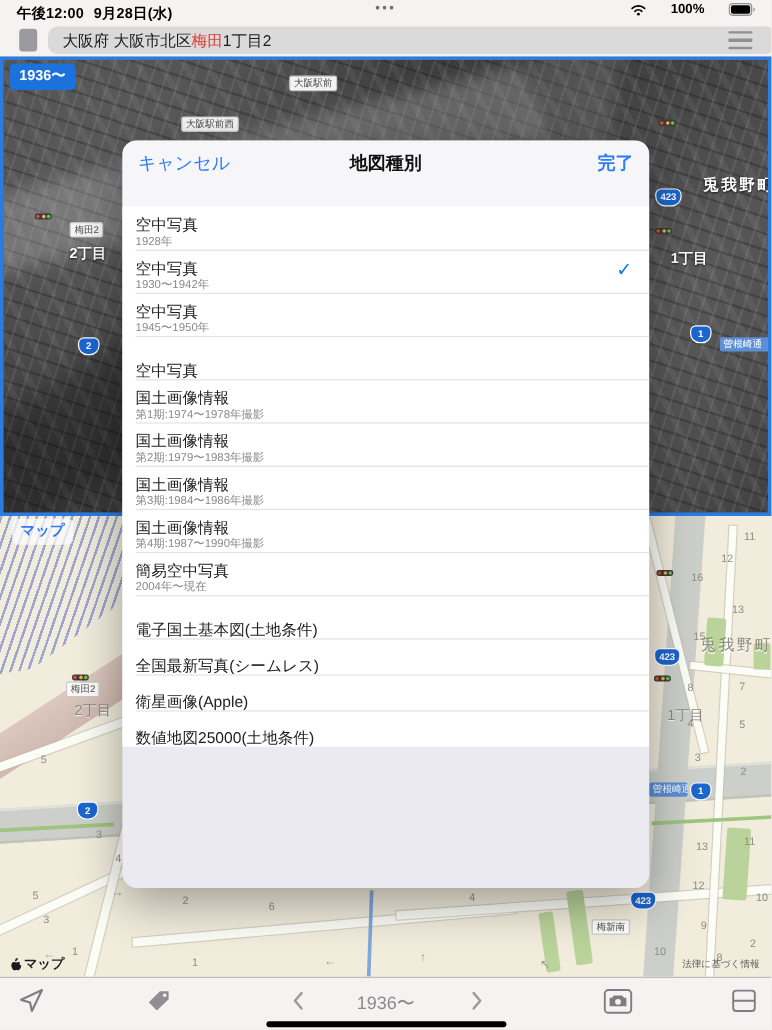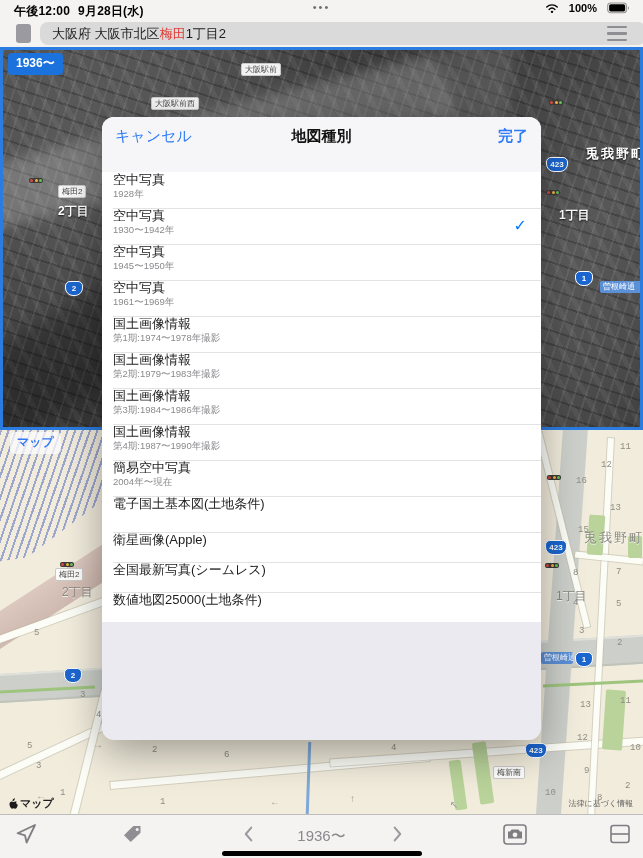--- a/index.html
+++ b/index.html
@@ -5,21 +5,21 @@
   html,body{margin:0;padding:0;}
   body{font-family:"Liberation Sans","DejaVu Sans",sans-serif;-webkit-font-smoothing:antialiased;}
   #screen{position:relative;width:643px;height:858px;overflow:hidden;background:#e8e4d8;}
 
   
   #status-bar{position:absolute;left:0;top:0;width:643px;height:20px;background:#f4f3f1;z-index:40;
     display:flex;align-items:center;font-size:12px;color:#000;}
   .sb-left{position:absolute;left:14px;top:3px;font-weight:700;letter-spacing:.2px;}
   .sb-left .sb-date{margin-left:8px;}
   .sb-dots{position:absolute;left:0;right:0;text-align:center;top:1px;color:#6d6d72;font-size:11px;letter-spacing:2px;}
-  .sb-right{position:absolute;right:12px;top:2px;display:flex;align-items:center;gap:10px;font-weight:600;font-size:11px;}
+  .sb-right{position:absolute;right:12px;top:2px;display:flex;align-items:center;gap:20px;font-weight:600;font-size:11px;}
 
   
   #nav-bar{position:absolute;left:0;top:20px;width:643px;height:27px;background:#f4f3f1;z-index:40;}
   #sidebar-btn{position:absolute;left:16px;top:4px;width:15px;height:19px;background:#9a9aa0;border-radius:3px;}
   #address-pill{position:absolute;left:40px;top:2px;width:606px;height:23px;background:#dadada;border-radius:8px;
     display:flex;align-items:center;padding-left:12px;box-sizing:border-box;font-size:13px;color:#1c1c1e;}
   #address-pill .hl{color:#e03a34;}
   #menu-btn{position:absolute;right:16px;top:6px;width:20px;height:15px;display:flex;flex-direction:column;justify-content:space-between;}
   #menu-btn i{display:block;height:2.4px;background:#8e8e93;border-radius:1px;}
 
@@ -64,38 +64,38 @@
     clip-path:polygon(0 0,100% 0,26% 100%,0 100%);}
   .pink-road{position:absolute;left:-40px;top:210px;width:520px;height:32px;background:linear-gradient(#dcc8be,#cfb9b0);
     transform:rotate(-33deg);transform-origin:left center;}
   .h-road{position:absolute;left:-12px;top:224px;width:680px;height:25px;background:#cdd0ca;
     border-top:2px solid #dfe1da;border-bottom:2px solid #c0c3ba;transform:rotate(-3.5deg);}
   .v-road{position:absolute;left:549px;top:-12px;width:25px;height:420px;background:#cdd0ca;transform:rotate(4deg);}
   .w-road{position:absolute;background:#fdfdf8;box-shadow:0 0 0 1px rgba(190,185,165,.55);}
   .g-patch{position:absolute;background:#b9d39a;border-radius:2px;}
   .g-line{position:absolute;background:#9ec47e;}
   .b-line{position:absolute;background:#7fa8d9;}
-  .bnum{position:absolute;color:#8f8d85;font-size:9px;z-index:5;font-family:Liberation Mono, monospace;}
+  .bnum{position:absolute;color:#8f8d85;font-size:9px;z-index:5;}
   .m-arrow{position:absolute;color:#9a9a94;font-size:10px;z-index:5;}
 
   #map-btn{position:absolute;left:10px;top:2px;background:rgba(252,252,252,.75);border-radius:5px;
     color:#3478f6;font-size:12px;font-weight:600;padding:2px 7px 3px;z-index:6;}
   #attleast{position:absolute;left:8px;top:366px;display:flex;align-items:center;gap:2px;z-index:6;
     color:#1c1c1e;font-size:11px;font-weight:700;}
   #attright{position:absolute;right:10px;top:368px;color:#5f5f5f;font-size:8px;z-index:6;}
 
   
   #modal{position:absolute;left:102px;top:117px;width:439px;height:623px;background:#eceaf1;border-radius:12px;
     box-shadow:0 12px 40px rgba(0,0,0,.35);z-index:30;overflow:hidden;}
   #modal-header{position:absolute;left:0;top:0;width:100%;height:55px;background:#f6f5f7;}
   #modal-cancel{position:absolute;left:13px;top:10px;color:#2e7cf6;font-size:15px;}
   #modal-title{position:absolute;left:0;right:0;top:10px;text-align:center;color:#111;font-size:15px;font-weight:700;}
   #modal-done{position:absolute;right:13px;top:10px;color:#2e7cf6;font-size:15px;font-weight:700;}
   #modal-list{position:absolute;left:0;top:55px;width:100%;background:#fff;}
-  .m-row{position:relative;height:36px;display:flex;flex-direction:column;justify-content:flex-start;
+  .m-row{position:relative;height:36px;display:flex;flex-direction:column;justify-content:flex-end;
     padding-left:11px;box-sizing:border-box;background:#fff;}
   .m-row:not(:first-child)::before{content:"";position:absolute;left:11px;right:0;top:0;height:1px;background:#e3e3e5;}
   .m-title{font-size:13px;color:#1c1c1e;line-height:15px;}
   .m-sub{font-size:9.5px;color:#8a8a8e;line-height:12px;margin-top:1px;}
   .m-check{position:absolute;right:14px;top:50%;transform:translateY(-54%);color:#007aff;font-size:16px;font-weight:700;visibility:hidden;}
 
   
   #toolbar{position:absolute;left:0;top:814px;width:643px;height:44px;background:#f4f3f1;border-top:1px solid #bdbdbd;z-index:40;}
   .tb-icon{position:absolute;top:7px;}
   #home-indicator{position:absolute;left:222px;top:36px;width:200px;height:5px;background:#000;border-radius:3px;z-index:41;}
@@ -294,21 +294,20 @@
           <div class="m-title">空中写真</div>
           <div class="m-sub">1930〜1942年</div>
           <span class="m-check" style="visibility: visible;">✓</span>
         </div>
       <div class="m-row">
           <div class="m-title">空中写真</div>
           <div class="m-sub">1945〜1950年</div>
         </div>
       <div class="m-row">
           <div class="m-title">空中写真</div>
-          <div class="m-sub">1961〜1969年</div>
         </div>
       <div class="m-row">
           <div class="m-title">国土画像情報</div>
           <div class="m-sub">第1期:1974〜1978年撮影</div>
         </div>
       <div class="m-row">
           <div class="m-title">国土画像情報</div>
           <div class="m-sub">第2期:1979〜1983年撮影</div>
         </div>
       <div class="m-row">
@@ -320,24 +319,24 @@
           <div class="m-sub">第4期:1987〜1990年撮影</div>
         </div>
       <div class="m-row">
           <div class="m-title">簡易空中写真</div>
           <div class="m-sub">2004年〜現在</div>
         </div>
       <div class="m-row">
           <div class="m-title">電子国土基本図(土地条件)</div>
         </div>
       <div class="m-row" style="height: 30px;">
+          <div class="m-title">全国最新写真(シームレス)</div>
+        </div>
+      <div class="m-row" style="height: 30px;">
           <div class="m-title">衛星画像(Apple)</div>
-        </div>
-      <div class="m-row" style="height: 30px;">
-          <div class="m-title">全国最新写真(シームレス)</div>
         </div>
       <div class="m-row" style="height: 30px;">
           <div class="m-title">数値地図25000(土地条件)</div>
         </div>
     </div>
   </div>
 
   <div id="toolbar">
     <svg class="tb-icon" style="left:14px;" width="24" height="24" viewBox="0 0 24 24">
       <path d="M21 3 L12.6 20.5 L11 13.4 L3.6 11.2 Z" fill="none" stroke="#7e7e82" stroke-width="1.8" stroke-linejoin="round"></path>

